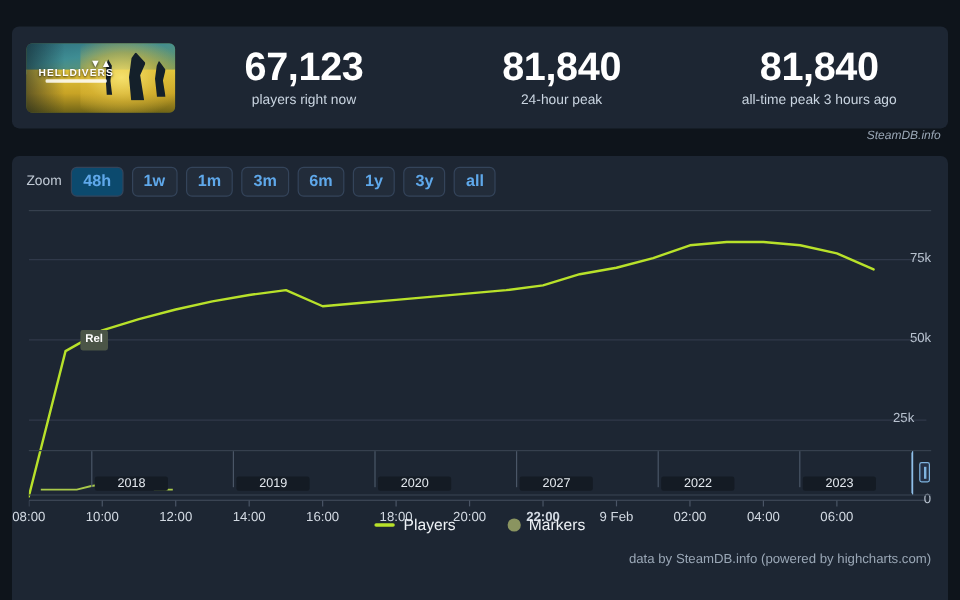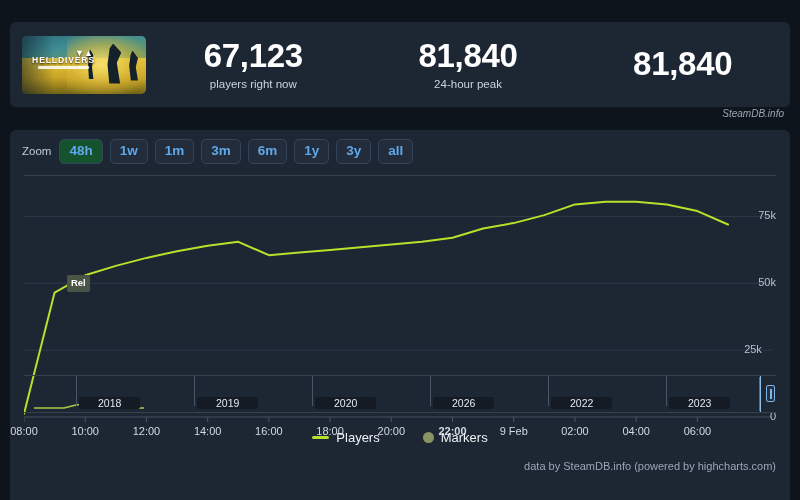--- a/index.html
+++ b/index.html
@@ -75,21 +75,21 @@
   }
   .zoom-row {
     position: absolute; left: 12px; top: 9px; display: flex; align-items: center; gap: 7px;
   }
   .zoom-label { color: #c2cbd6; font-size: 11.5px; margin-right: 1px; }
   .zoom-btn {
     background: #222c3a; border: 1px solid #34445a; border-radius: 5px;
     color: #5fa8ea; font-size: 13.5px; font-weight: 700;
     padding: 4px 9px 5px; line-height: 1; cursor: pointer;
   }
-  .zoom-btn.active { background: #14532d; border-color: #3d5madness; text-align: right; }
+  .zoom-btn.active { background: #0c4a6e; border-color: #3d5madness; text-align: right; }
 
   
   .plot {
     position: absolute; left: 14px; top: 45px; width: 752px; height: 285px;
   }
   .plot-sep {
     position: absolute; left: 0; top: 0; width: 100%; height: 1px; background: #36404e;
   }
   svg.chart { position: absolute; left: 0; top: 0; }
 
@@ -166,20 +166,21 @@
       <div class="stat">
         <div class="stat-value">67,123</div>
         <div class="stat-label">players right now</div>
       </div>
       <div class="stat">
         <div class="stat-value">81,840</div>
         <div class="stat-label">24-hour peak</div>
       </div>
       <div class="stat">
         <div class="stat-value">81,840</div>
+        <div class="stat-label">all-time peak 3 hours ago</div>
       </div>
     </div>
   </div>
 
   <div class="brandline">SteamDB.info</div>
 
   <div class="chart-panel">
 
     <div class="zoom-row">
       <span class="zoom-label">Zoom</span>
@@ -250,21 +251,21 @@
           <line x1="736" y1="2" x2="736" y2="36" stroke="#8fbfe8" stroke-width="1"></line>
         </svg>
       <div id="nav-years">
           <div class="nav-tick" style="left: 52px;"></div>
           <div class="nav-year" style="left: 55px; top: 22px;">2018</div>
           <div class="nav-tick" style="left: 170px;"></div>
           <div class="nav-year" style="left: 173px; top: 22px;">2019</div>
           <div class="nav-tick" style="left: 288px;"></div>
           <div class="nav-year" style="left: 291px; top: 22px;">2020</div>
           <div class="nav-tick" style="left: 406px;"></div>
-          <div class="nav-year" style="left: 409px; top: 22px;">2026</div>
+          <div class="nav-year" style="left: 409px; top: 22px;">2027</div>
           <div class="nav-tick" style="left: 524px;"></div>
           <div class="nav-year" style="left: 527px; top: 22px;">2022</div>
           <div class="nav-tick" style="left: 642px;"></div>
           <div class="nav-year" style="left: 645px; top: 22px;">2023</div>
         </div>
       <div class="nav-edge" style="left:736px;top:1px;height:36px;"></div>
       <div class="nav-handle" style="left:742px;top:10px;">
         <div class="nav-handle-in"></div>
       </div>
     </div>

